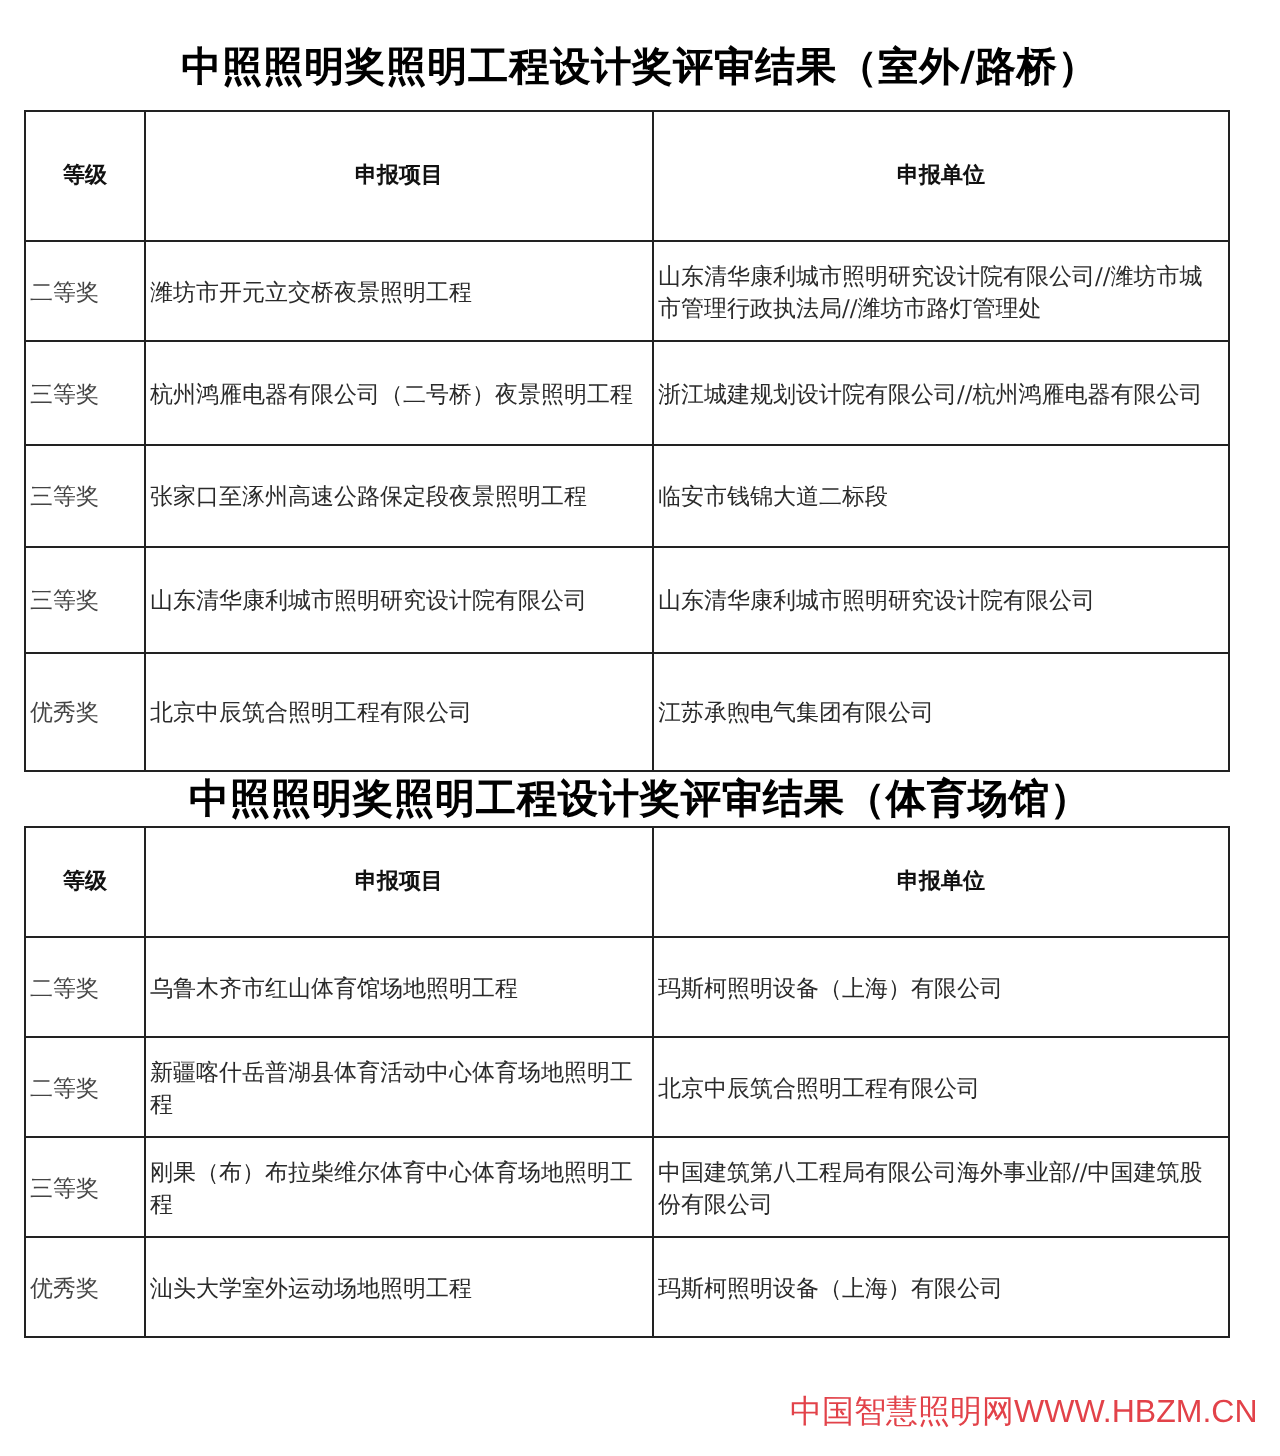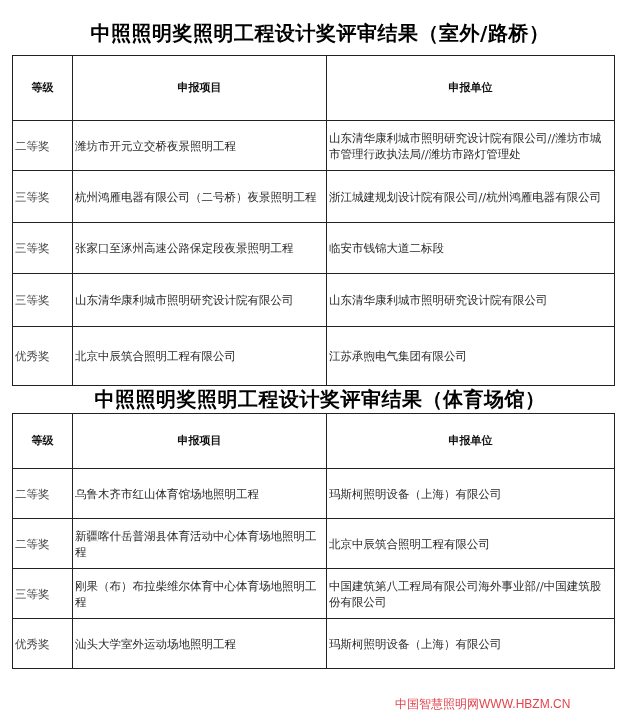--- a/index.html
+++ b/index.html
@@ -75,21 +75,21 @@
       text-align: left;
       color: #2a2a2a;
       font-family: "DejaVu Serif", "Liberation Serif", serif;
     }
     td.level { font-family: "DejaVu Serif", "Liberation Serif", serif; }
 
     .watermark {
       position: absolute;
       left: 395px;
       top: 696px;
-      font-size: 12px;
+      font-size: 16px;
       color: #e0323a;
       white-space: nowrap;
       font-family: "Liberation Sans", sans-serif;
       opacity: 0.92;
     }
   </style>
 </head>
 <body>
 
 <div class="title" id="title-1">中照照明奖照明工程设计奖评审结果（室外/路桥）</div>

